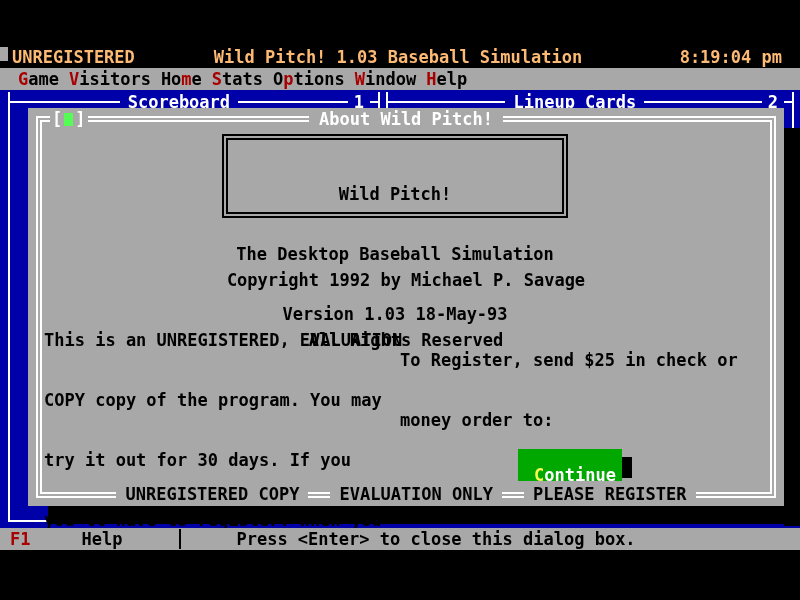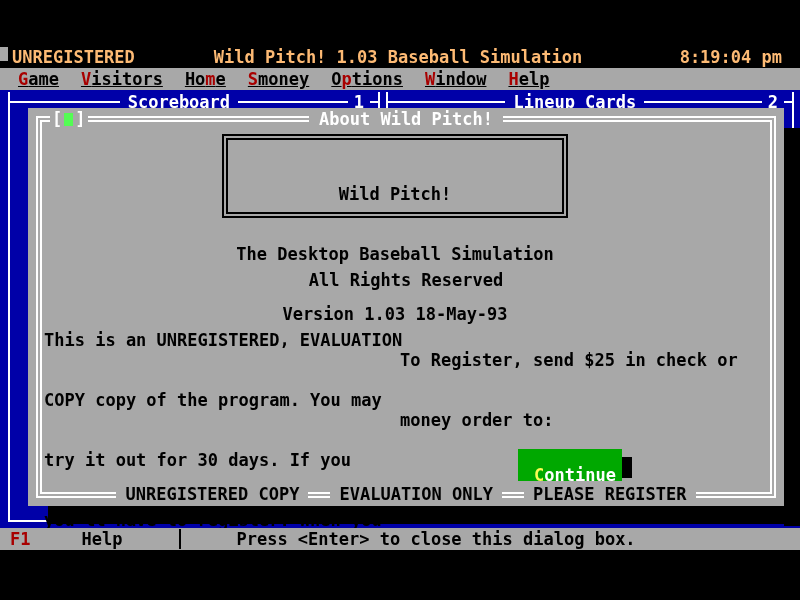--- a/index.html
+++ b/index.html
@@ -9,21 +9,21 @@
     cursor:default;
   }
   
   .titlebar{position:absolute;top:46px;left:0;width:796px;height:22px;background:#000;color:#fdba74;}
   .tb-notch{position:absolute;left:0;top:1px;width:8px;height:14px;background:#A8A8A8;}
   .tb-left{position:absolute;left:12px;top:1px;}
   .tb-title{position:absolute;left:0;top:1px;width:100%;text-align:center;}
   .tb-time{position:absolute;right:14px;top:1px;}
   
   .menubar{position:absolute;top:68px;left:0;width:800px;height:22px;background:#A8A8A8;color:#000;
-    display:flex;align-items:center;gap:22px;padding-left:18px;box-sizing:border-box;text-decoration:underline;}
+    display:flex;align-items:center;gap:10px;padding-left:18px;box-sizing:border-box;}
   .menu-item{white-space:pre;}
   .hot{color:#A80000;}
   
   .desktop{position:absolute;top:90px;left:0;width:800px;height:438px;background:#0000A8;}
   .tui-window{position:absolute;border:2px solid #fff;border-top:none;color:#fff;box-sizing:border-box;}
   .win-titlerow{display:flex;align-items:center;height:20px;white-space:pre;}
   .hline{height:2px;background:#fff;}
   .hline.grow{flex:1;}
   .win-title{padding:0 8px;}
   .win-num{padding:0 6px;}
@@ -67,21 +67,21 @@
   <div class="tb-notch"></div>
   <span class="tb-left">UNREGISTERED</span>
   <span class="tb-title">Wild Pitch! 1.03 Baseball Simulation</span>
   <span class="tb-time">8:19:04 pm</span>
 </div>
 
 <div class="menubar">
   <span class="menu-item"><span class="hot">G</span><span>ame</span></span>
   <span class="menu-item"><span class="hot">V</span><span>isitors</span></span>
   <span class="menu-item"><span>Ho</span><span class="hot">m</span><span>e</span></span>
-  <span class="menu-item"><span class="hot">S</span><span>money</span></span>
+  <span class="menu-item"><span class="hot">S</span><span>tats</span></span>
   <span class="menu-item"><span>O</span><span class="hot">p</span><span>tions</span></span>
   <span class="menu-item"><span class="hot">W</span><span>indow</span></span>
   <span class="menu-item"><span class="hot">H</span><span>elp</span></span>
 </div>
 
 <div class="desktop">
 
   <div class="tui-window" style="left:8px;top:2px;width:372px;height:430px;">
     <div class="win-titlerow">
       <div class="hline grow"></div>
@@ -113,20 +113,21 @@
       <span class="dlg-title">About Wild Pitch!</span>
     </div>
 
     <div class="ver-box">
       <div class="body-line">Wild Pitch!</div>
       <div class="body-line">The Desktop Baseball Simulation</div>
       <div class="body-line">Version 1.03 18-May-93</div>
     </div>
 
     <div class="copyright">
+      <div class="body-line">Copyright 1992 by Michael P. Savage</div>
       <div class="body-line">All Rights Reserved</div>
     </div>
 
     <div class="body-left">
       <div class="body-line">This is an UNREGISTERED, EVALUATION</div>
       <div class="body-line">COPY copy of the program. You may</div>
       <div class="body-line">try it out for 30 days. If you</div>
       <div class="body-line">you'll have to register. When you</div>
       
       

